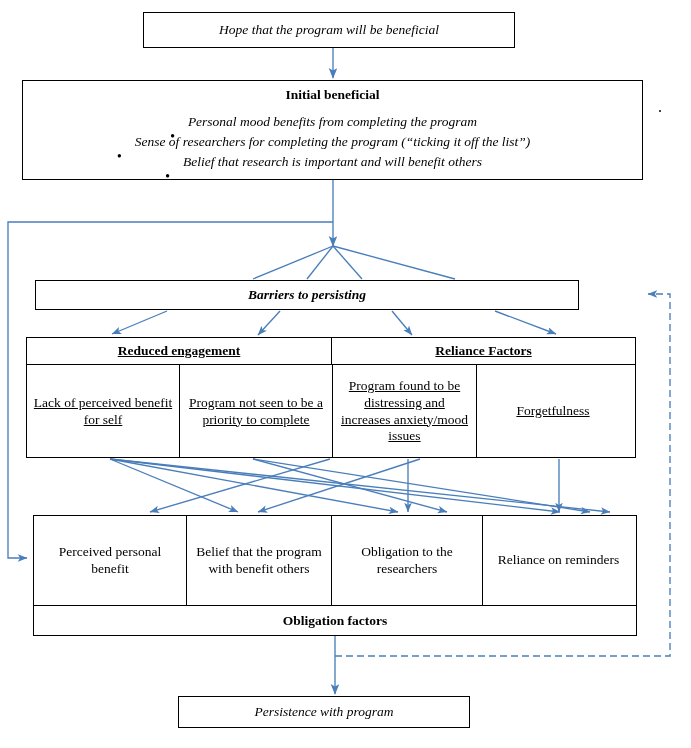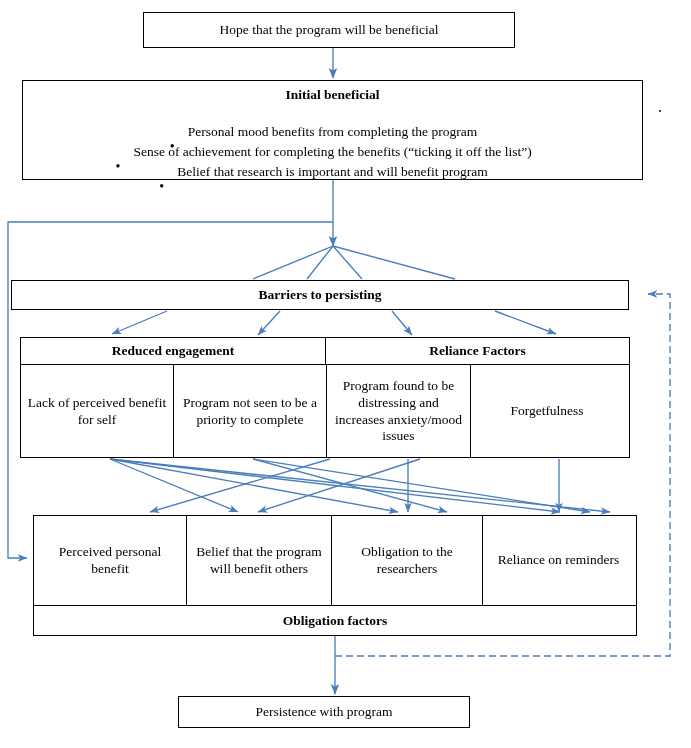--- a/index.html
+++ b/index.html
@@ -19,58 +19,58 @@
     background:#fff;
     box-sizing:border-box;
     display:flex;
     align-items:center;
     justify-content:center;
     text-align:center;
     font-size:13.5px;
     line-height:1.25;
     z-index:2;
   }
-  .node.plain{padding:4px 20px;}
+  .node.plain{padding:4px 20px;font-style:italic;}
 
   
   #box-hope{left:143px;top:12px;width:372px;height:36px;}
 
   
   #box-initial{
     left:22px;top:80px;width:621px;height:100px;
     display:block;padding:6px 10px 4px;
   }
   #box-initial .title{font-weight:bold;text-align:center;font-size:13.5px;margin-bottom:2px;}
   #box-initial ul{
-    list-style:none;margin:18px;padding:0;
+    list-style:none;margin:8px;padding:0;font-style:italic;
   }
   #box-initial li{
     text-align:center;
     font-size:13.5px;
     line-height:1.5;
     position:relative;
   }
   #box-initial li .bullet{
     display:inline-block;
     width:0;
     position:relative;
     left:-18px;
   }
   #box-initial li .bullet::before{
     content:"\2022";
     position:absolute;
     font-size:14px;
   }
 
   
-  #box-barriers{left:11px;top:280px;width:618px;height:30px;font-weight:bold;}
+  #box-barriers{left:35px;top:280px;width:544px;height:30px;font-weight:bold;}
 
   
   .tbl{position:absolute;border:1px solid #000;background:#fff;box-sizing:border-box;z-index:2;}
-  #tbl-barriers{left:20px;top:337px;width:610px;height:121px;}
+  #tbl-barriers{left:26px;top:337px;width:610px;height:121px;text-decoration:underline;}
   #tbl-motivating{left:33px;top:515px;width:604px;height:121px;}
 
   .trow{display:flex;box-sizing:border-box;width:100%;}
   .hdr{height:27px;}
   #tbl-barriers .hdr{border-bottom:1px solid #000;}
   .hcell{
     display:flex;align-items:center;justify-content:center;
     font-weight:bold;font-size:13.5px;box-sizing:border-box;height:100%;
   }
   .bcell{
@@ -168,22 +168,22 @@
   </svg>
 
   <div class="node plain" id="box-hope">
     <span>Hope that the program will be beneficial</span>
   </div>
 
   <div class="node" id="box-initial">
     <div class="title">Initial beneficial</div>
     <ul>
       <li><span class="bullet"></span><span>Personal mood benefits from completing the program</span></li>
-      <li><span class="bullet"></span><span>Sense of achievement for completing the benefits (“ticking it off the list”)</span></li>
-      <li><span class="bullet"></span><span>Belief that research is important and will benefit program</span></li>
+      <li><span class="bullet"></span><span>Sense of researchers for completing the program (“ticking it off the list”)</span></li>
+      <li><span class="bullet"></span><span>Belief that research is important and will benefit others</span></li>
     </ul>
   </div>
 
   <div class="node plain" id="box-barriers">
     <span>Barriers to persisting</span>
   </div>
 
   <div class="tbl" id="tbl-barriers">
     <div class="trow hdr">
       <div class="hcell h1">Reduced engagement</div>
@@ -193,21 +193,21 @@
       <div class="bcell c1">Lack of perceived benefit for self</div>
       <div class="bcell c2 vdiv">Program not seen to be a priority to complete</div>
       <div class="bcell c3 vdiv">Program found to be distressing and increases anxiety/mood issues</div>
       <div class="bcell c4 vdiv">Forgetfulness</div>
     </div>
   </div>
 
   <div class="tbl" id="tbl-motivating">
     <div class="trow body">
       <div class="bcell m1">Perceived personal benefit</div>
-      <div class="bcell m2 vdiv">Belief that the program will benefit others</div>
+      <div class="bcell m2 vdiv">Belief that the program with benefit others</div>
       <div class="bcell m3 vdiv">Obligation to the researchers</div>
       <div class="bcell m4 vdiv">Reliance on reminders</div>
     </div>
     <div class="foot">Obligation factors</div>
   </div>
 
   <div class="node plain" id="box-persistence">
     <span>Persistence with program</span>
   </div>
 

